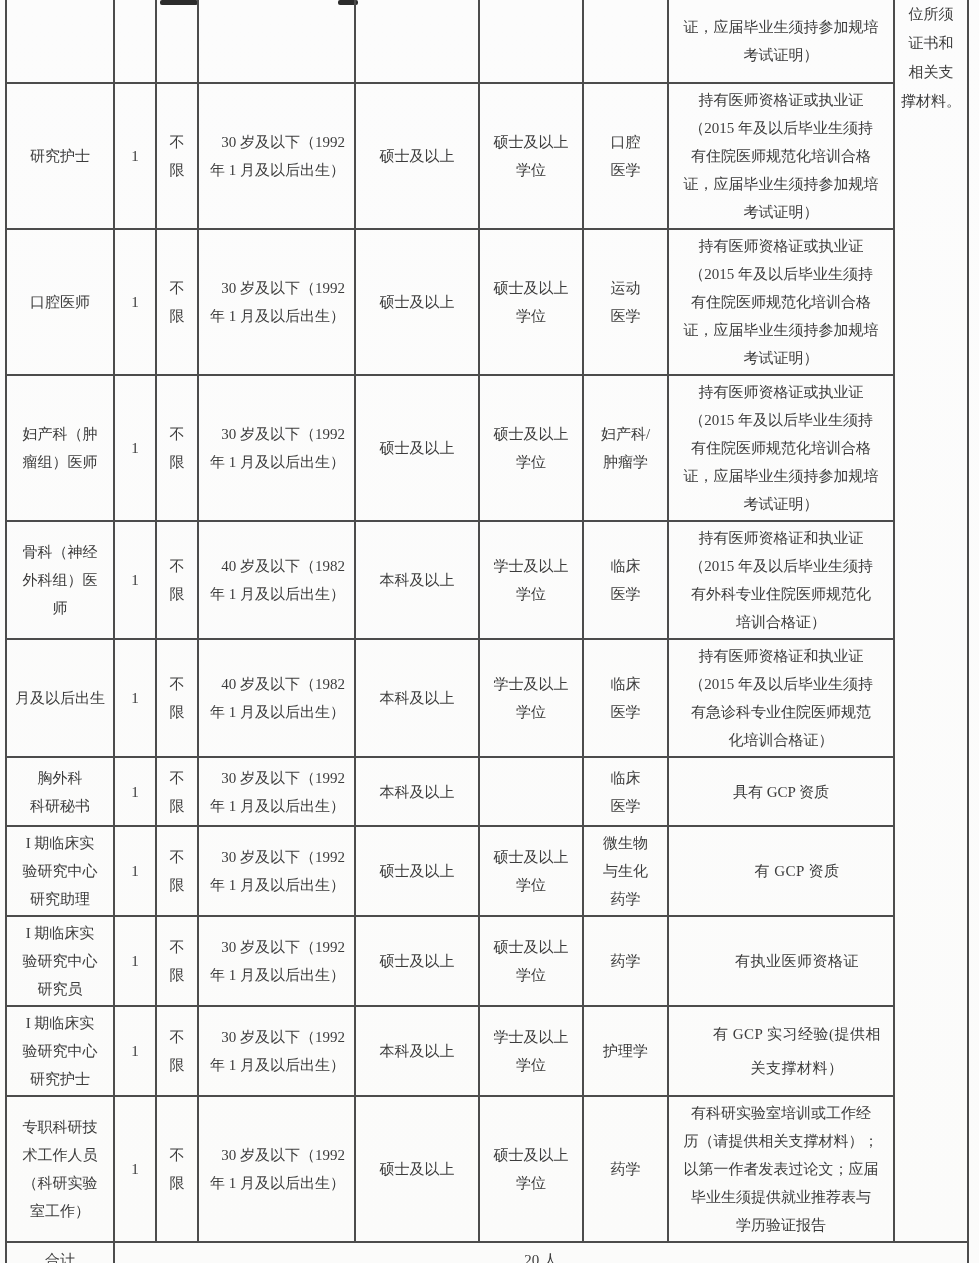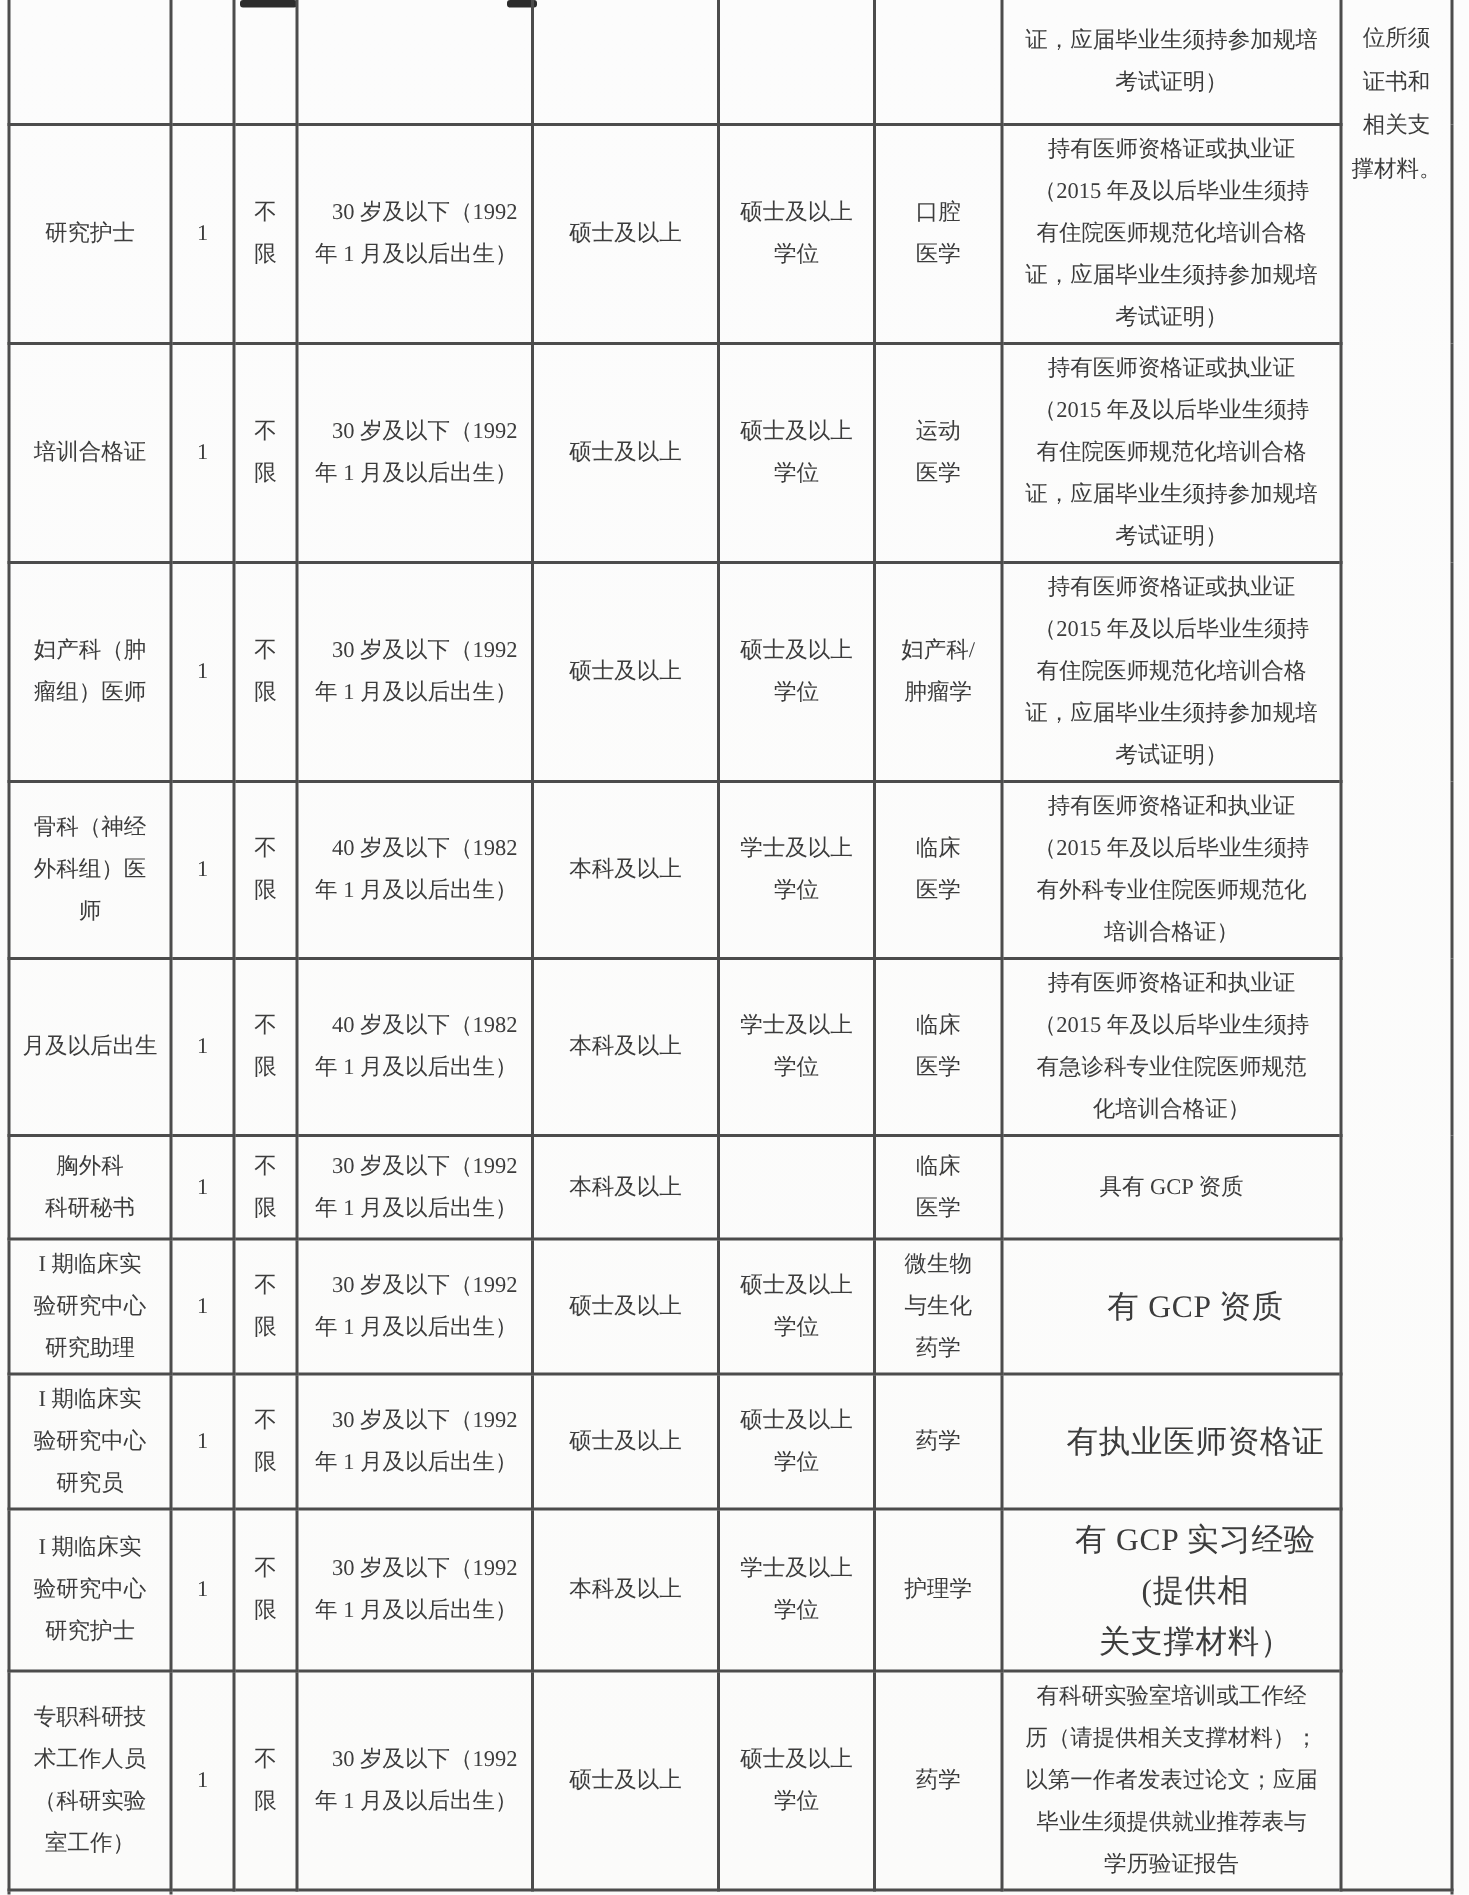--- a/index.html
+++ b/index.html
@@ -24,22 +24,22 @@
     font-size:15px;
     line-height:28px;
     color:#3c3c3c;
     white-space:pre-line;
     padding:2px 6px;
     overflow:hidden;
     word-break:break-all;
   }
   tr.partial-row td{border-top:none;}
   td.age-cell{text-align:right;padding:2px 9px;}
-  td.note-cell{vertical-align:top;padding-top:12px;line-height:29px;}
-  td.req-big{font-size:21px;line-height:34px;letter-spacing:0.5px;padding-left:38px;}
+  td.note-cell{vertical-align:top;padding-top:0;line-height:29px;}
+  td.req-big{font-size:15px;line-height:34px;letter-spacing:0.5px;padding-left:38px;}
   tr.total-row td{border-bottom:6px solid #1c1c1c;}
   td.total-value-cell{font-size:15px;}
   .scan-artifact{position:absolute;background:#2c2c2c;border-radius:2px;}
 </style>
 </head>
 <body>
 
 <div class="page">
 
   <div class="scan-artifact" style="left:160px;top:0;width:38px;height:5px;"></div>
@@ -88,21 +88,21 @@
       <td>口腔
 医学</td>
       <td>持有医师资格证或执业证
 （2015 年及以后毕业生须持
 有住院医师规范化培训合格
 证，应届毕业生须持参加规培
 考试证明）</td>
     </tr>
 
     <tr style="height:142px;">
-      <td>培训合格证</td>
+      <td>口腔医师</td>
       <td>1</td>
       <td>不
 限</td>
       <td class="age-cell">30 岁及以下（1992
 年 1 月及以后出生）</td>
       <td>硕士及以上</td>
       <td>硕士及以上
 学位</td>
       <td>运动
 医学</td>

